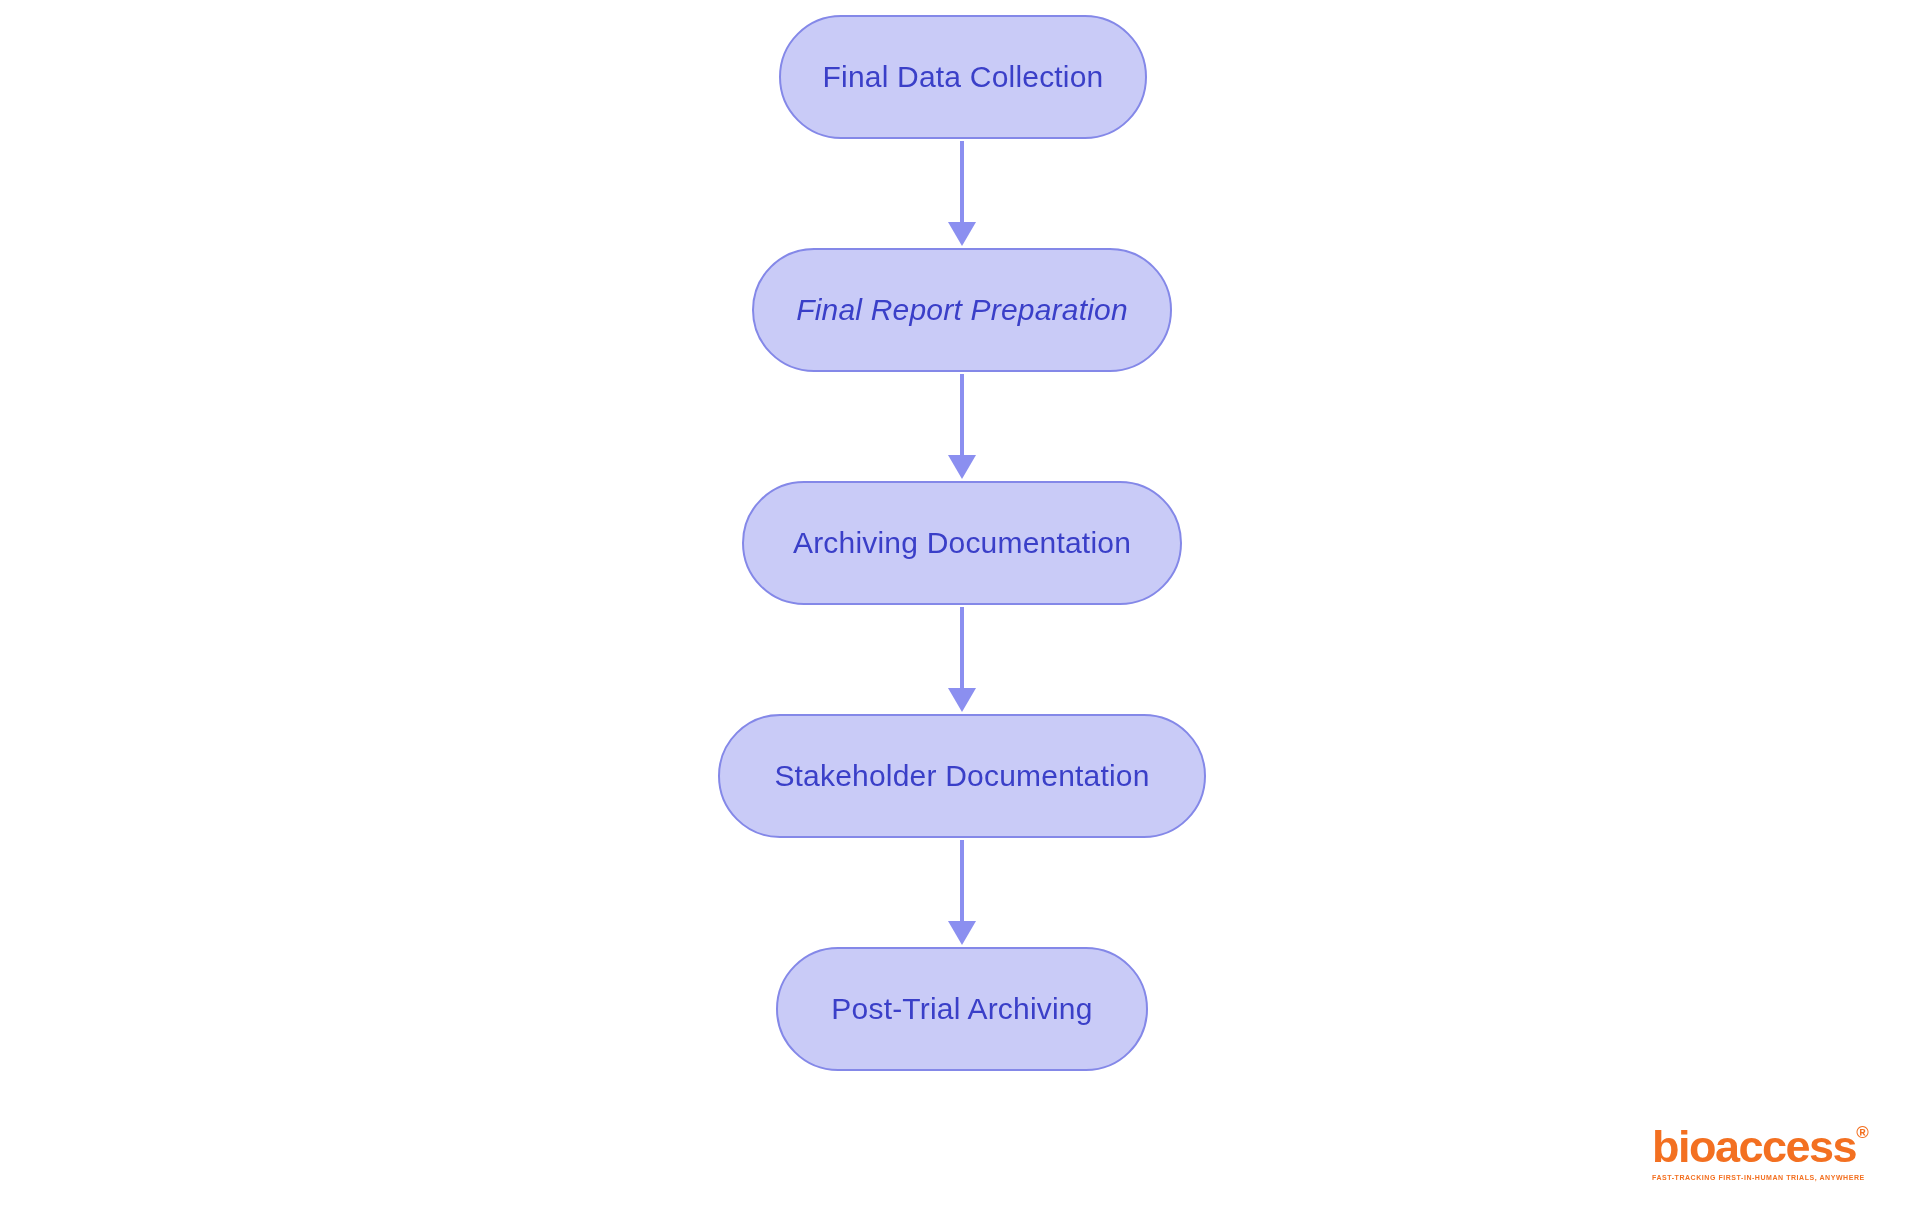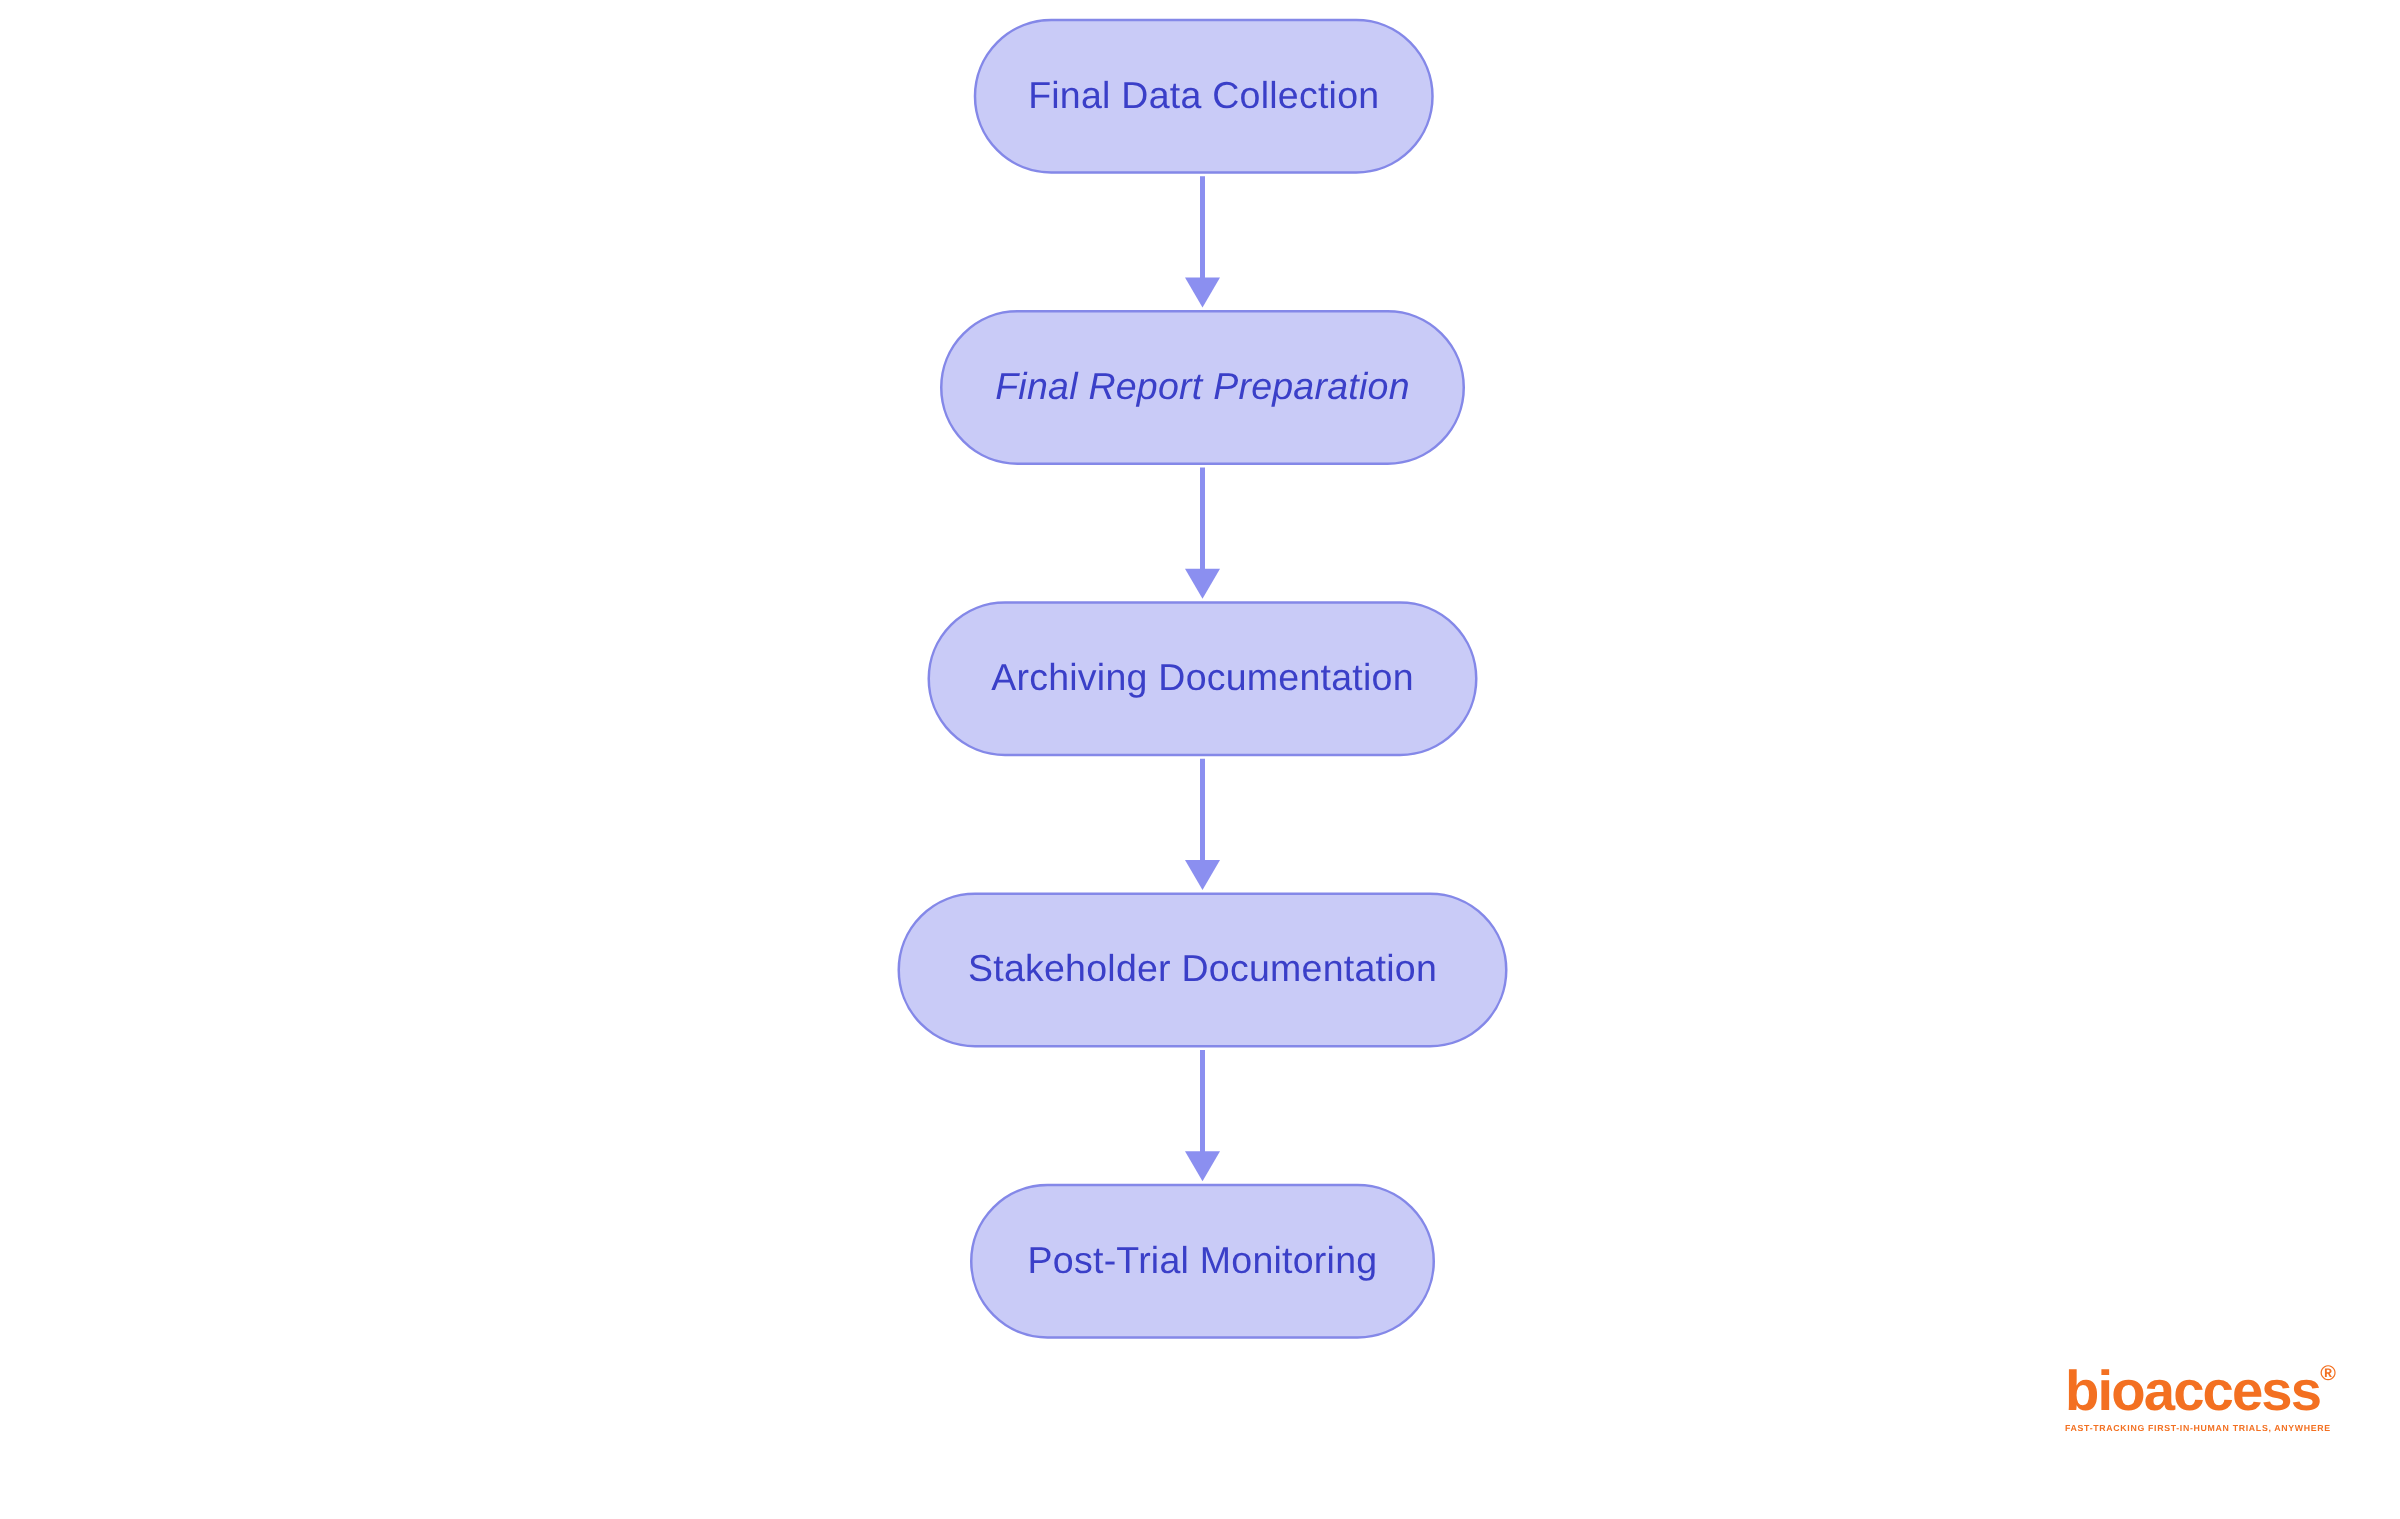--- a/index.html
+++ b/index.html
@@ -66,21 +66,21 @@
     width: 0;
     height: 0;
     border-left: 14px solid transparent;
     border-right: 14px solid transparent;
     border-top: 24px solid #8b8ff0;
   }
 
   .logo {
     position: absolute;
     left: 1652px;
-    top: 1090px;
+    top: 1124px;
     width: 240px;
     color: #f37021;
   }
   .logo-word {
     font-size: 45px;
     font-weight: bold;
     letter-spacing: -1.5px;
     line-height: 1;
     white-space: nowrap;
   }
@@ -133,21 +133,21 @@
   <div class="node n4">
     <span>Stakeholder Documentation</span>
   </div>
 
   <div class="arrow a4">
     <div class="shaft"></div>
     <div class="head"></div>
   </div>
 
   <div class="node n5">
-    <span>Post-Trial Monitoring</span>
+    <span>Post-Trial Archiving</span>
   </div>
 
   <div class="logo">
     <div class="logo-word"><span>bioaccess</span><span class="reg">®</span></div>
     <div class="logo-tagline">FAST-TRACKING FIRST-IN-HUMAN TRIALS, ANYWHERE</div>
   </div>
 
 </div>
 
 </body></html>

